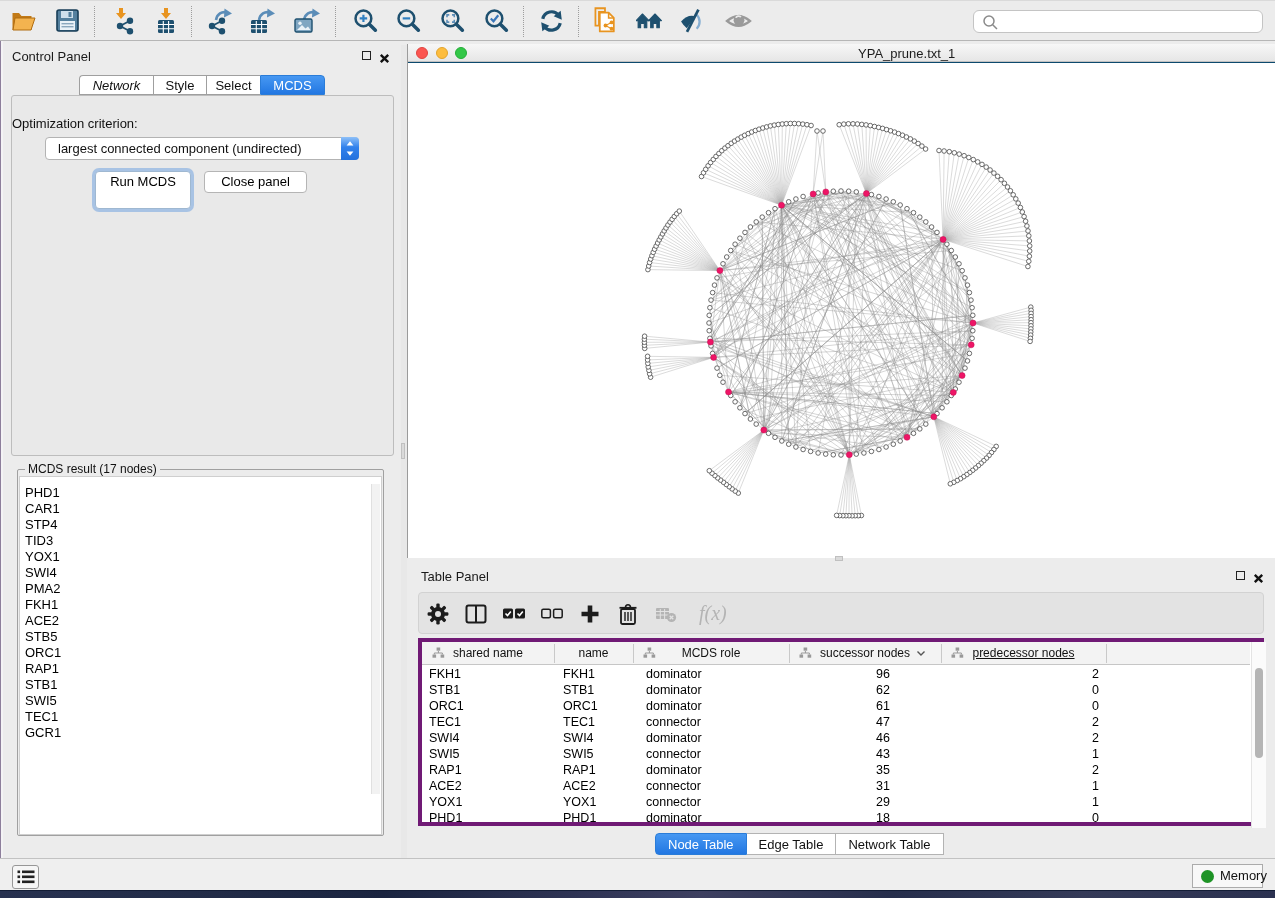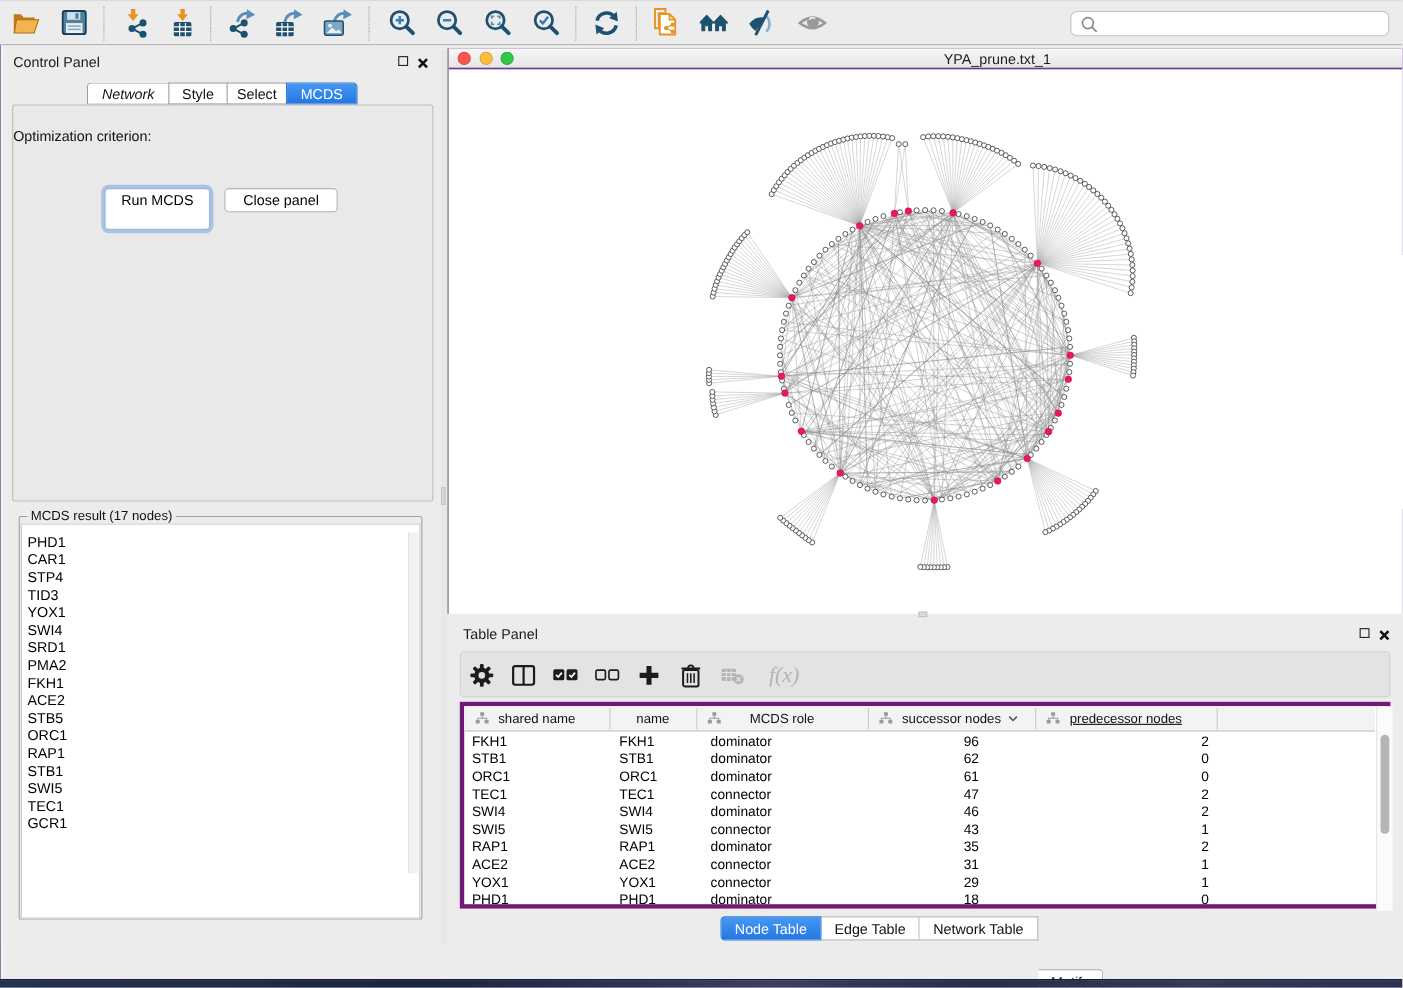--- a/index.html
+++ b/index.html
@@ -36,21 +36,21 @@
 #grpbox { position:absolute; left:14px; top:424px; width:367px; height:367px; border:1px solid #a0a0a0; border-radius:2px; }
 #grplab { position:absolute; left:7px; top:-8px; background:#ececec; padding:0 3px; font-size:12px; color:#111; }
 #mlist { position:absolute; left:1px; top:6px; width:363px; height:359px; background:#fff; border:1px solid #cfcfcf; font-size:13px; color:#000; padding-top:8px; }
 #mlist .mi { height:16px; line-height:16px; padding-left:5px; }
 #mlist-sb { position:absolute; right:1px; top:7px; width:9px; height:310px; background:#f2f2f2; border-left:1px solid #e0e0e0; }
 
 
 #vsplit { left:401px; top:45px; width:6px; height:813px; background:#e8e8e8; }
 
 
-#netwin { left:407px; top:44px; width:868px; height:514px; background:#4c1d95; border-left:1px solid #9b9b9b; }
+#netwin { left:407px; top:44px; width:868px; height:514px; background:#0c4a6e; border-left:1px solid #9b9b9b; }
 #net-title { position:absolute; left:0; top:0; width:100%; height:18px; background:linear-gradient(#f7f7f7,#e6e6e6); border-bottom:1px solid #c2c2c2; }
 .tl { position:absolute; top:3px; width:12px; height:12px; border-radius:50%; }
 #net-name { position:absolute; left:450px; top:2px; font-size:13px; color:#1c1c1c; }
 #net-canvas { position:absolute; left:0; top:19px; width:868px; height:496px; background:#fff; overflow:hidden; }
 
 
 #hsplit { left:407px; top:558px; width:868px; height:7px; background:#ececec; }
 
 
 #tpanel { left:407px; top:565px; width:868px; height:293px; background:#ececec; }
@@ -229,33 +229,40 @@
           <path d="M1.8 1.8 L9.2 9.2 M9.2 1.8 L1.8 9.2" stroke="#111" stroke-width="2.4"></path>
         </svg></div>
   <div id="cp-tabs">
     <div class="cptab first" style="width:74px;font-style:italic;">Network</div>
         <div class="cptab" style="width:53px;">Style</div>
         <div class="cptab" style="width:54px;">Select</div>
         <div class="cptab sel last" style="width:65px;">MCDS</div>
   </div>
   <div id="cp-pane">
     <div id="opt-label">Optimization criterion:</div>
+    <div id="dropdown">largest connected component (undirected)
+      <div id="dd-step">
+            <svg width="18" height="23" viewBox="0 0 18 23" style="position:absolute;left:0;top:0">
+              <path d="M9 4.2 L12.4 8.6 L5.6 8.6 Z" fill="#fff"></path>
+              <path d="M9 18.8 L12.4 14.4 L5.6 14.4 Z" fill="#fff"></path>
+            </svg>
+          </div>
+    </div>
     <div id="btn-run">Run MCDS</div>
     <div id="btn-close">Close panel</div>
   </div>
   <div id="grpbox">
     <div id="grplab">MCDS result (17 nodes)</div>
     <div id="mlist">
       <div class="mi">PHD1</div>
           <div class="mi">CAR1</div>
           <div class="mi">STP4</div>
           <div class="mi">TID3</div>
       <div class="mi">YOX1</div>
           <div class="mi">SWI4</div>
-          <div class="mi">SRD1</div>
           <div class="mi">PMA2</div>
       <div class="mi">FKH1</div>
           <div class="mi">ACE2</div>
           <div class="mi">STB5</div>
           <div class="mi">ORC1</div>
       <div class="mi">RAP1</div>
           <div class="mi">STB1</div>
           <div class="mi">SWI5</div>
           <div class="mi">TEC1</div>
       <div class="mi">GCR1</div>
@@ -1234,16 +1241,31 @@
         </div>
   </div>
   <div id="tp-tabs">
     <div class="ttab first sel">Node Table</div>
         <div class="ttab">Edge Table</div>
         <div class="ttab">Network Table</div>
         <div class="ttab last">Motifs</div>
   </div>
 </div>
 
+<div id="statusbar" class="abs">
+  <div id="sb-btn">
+        <svg width="18" height="16" viewBox="0 0 18 16" style="position:absolute;left:4px;top:3px">
+          <g fill="#222">
+            <rect x="0.5" y="1.5" width="2.6" height="2.6"></rect>
+            <rect x="0.5" y="6.5" width="2.6" height="2.6"></rect>
+            <rect x="0.5" y="11.5" width="2.6" height="2.6"></rect>
+            <rect x="5" y="1.5" width="12.5" height="2.6"></rect>
+            <rect x="5" y="6.5" width="12.5" height="2.6"></rect>
+            <rect x="5" y="11.5" width="12.5" height="2.6"></rect>
+          </g>
+        </svg>
+      </div>
+  <div id="mem-btn"><div id="mem-dot"></div><span style="margin-left:27px;">Memory</span></div>
+</div>
 
 <div id="desktop" class="abs"></div>
 
 </div>
 
 </body></html>

